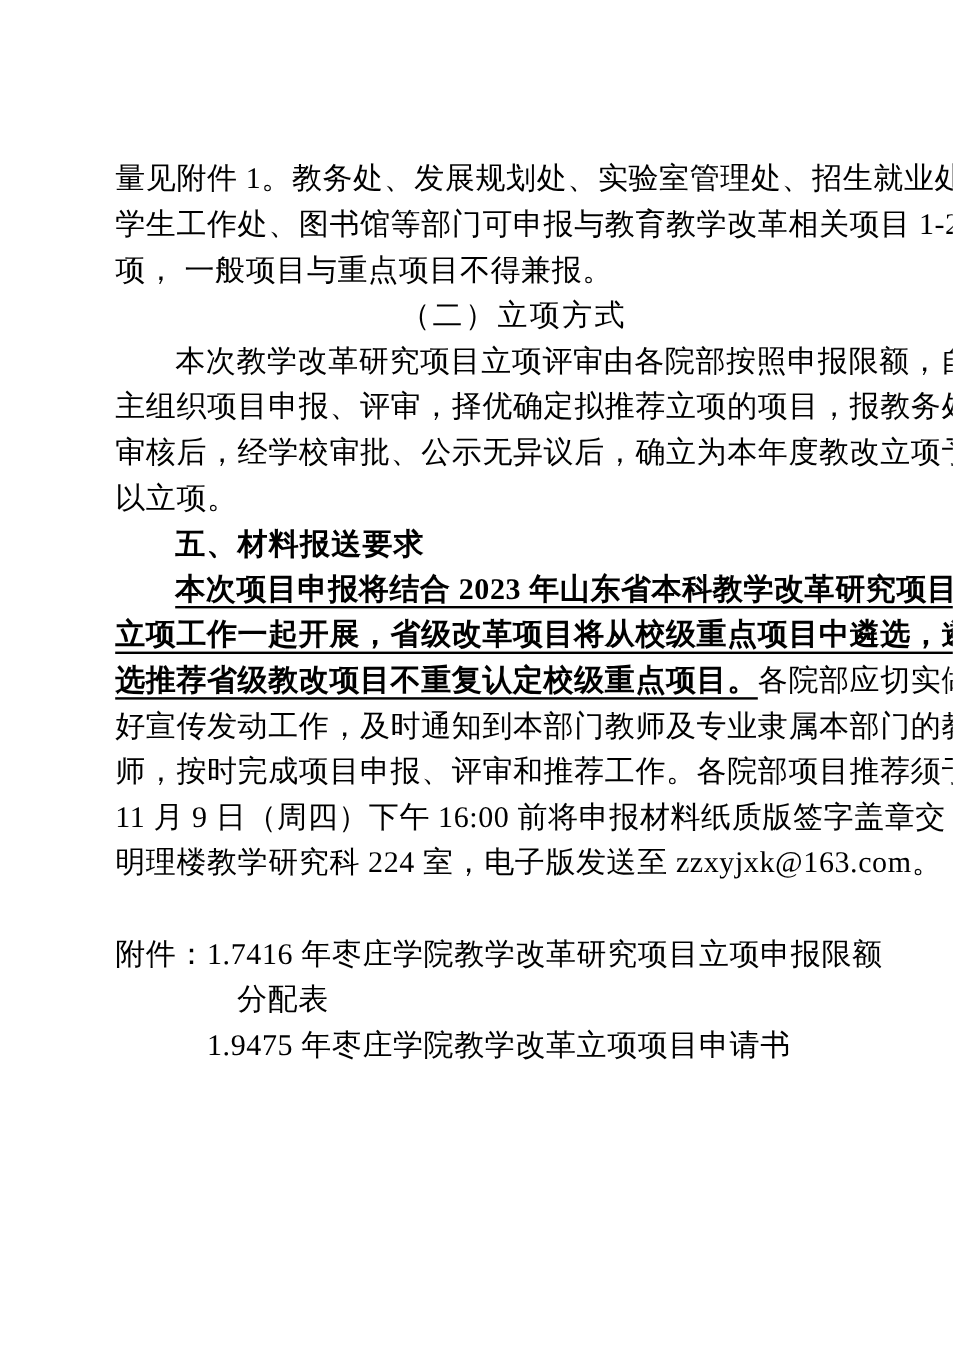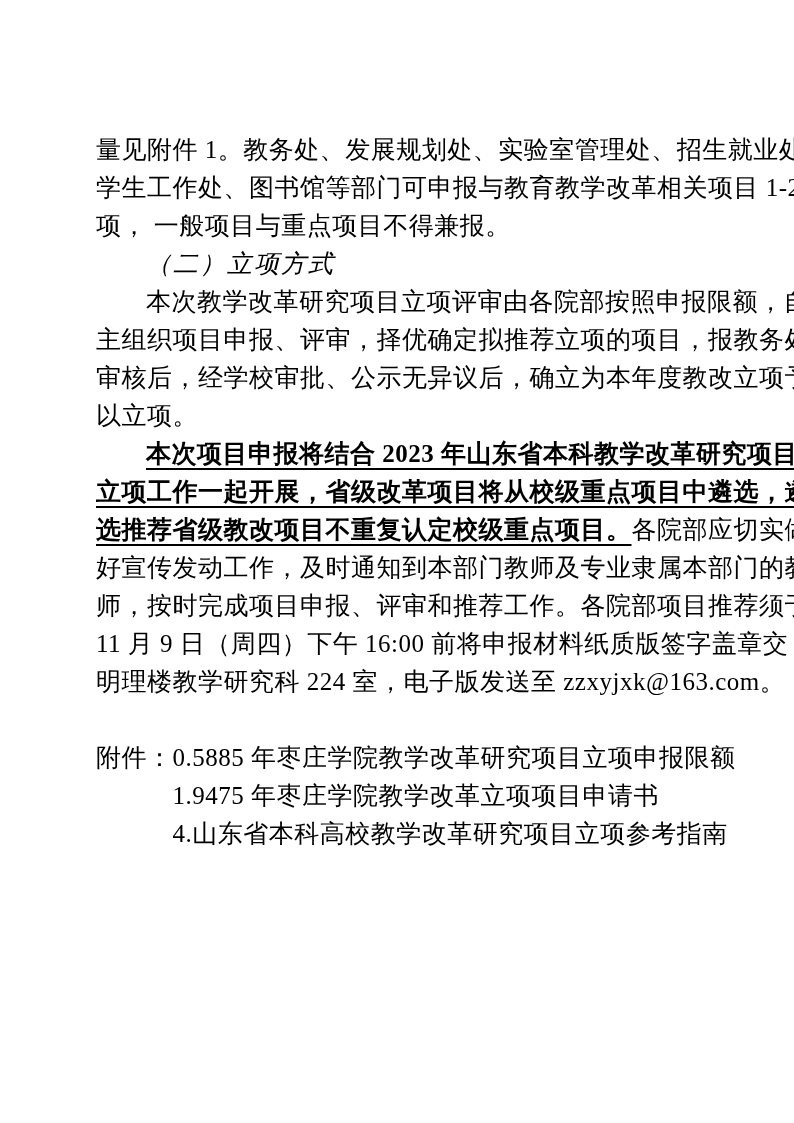--- a/index.html
+++ b/index.html
@@ -31,23 +31,23 @@
   }
   .para {
     margin: 0;
     white-space: pre; 
     text-align: left;
   }
   .indent {
     text-indent: 2em;
   }
   .kaiti {
-    font-style: italic;           
     font-weight: 400;
     letter-spacing: 2px;
+    text-align: center;
   }
   .heiti {
     font-family: "Liberation Sans", "DejaVu Sans", sans-serif; 
     font-weight: 700;
     letter-spacing: 1px;
   }
   .bold-underline {
     font-weight: 700;
     text-decoration: underline;
     text-decoration-thickness: 2px;
@@ -78,29 +78,30 @@
 <div class="page">
   <div class="content">
       <p class="para">量见附件 1。教务处、发展规划处、实验室管理处、招生就业处、
 学生工作处、图书馆等部门可申报与教育教学改革相关项目 1-2
 项， 一般项目与重点项目不得兼报。</p>
       <p class="para indent kaiti">（二）立项方式</p>
       <p class="para indent">本次教学改革研究项目立项评审由各院部按照申报限额，自
 主组织项目申报、评审，择优确定拟推荐立项的项目，报教务处
 审核后，经学校审批、公示无异议后，确立为本年度教改立项予
 以立项。</p>
+      <p class="para indent heiti">五、材料报送要求</p>
       <p class="para indent"><span class="bold-underline">本次项目申报将结合 2023 年山东省本科教学改革研究项目
 立项工作一起开展，省级改革项目将从校级重点项目中遴选，遴
 选推荐省级教改项目不重复认定校级重点项目。</span><span>各院部应切实做
 好宣传发动工作，及时通知到本部门教师及专业隶属本部门的教
 师，按时完成项目申报、评审和推荐工作。各院部项目推荐须于
 11 月 9 日（周四）下午 16:00 前将申报材料纸质版签字盖章交
 明理楼教学研究科 224 室，电子版发送至 zzxyjxk@163.com。</span></p>
     <div class="attachments">
       <div class="att-label">附件：</div>
       <div class="att-items">
-        <div class="att-line">0.5885 年枣庄学院教学改革研究项目立项申报限额</div>
+        <div class="att-line">1.7416 年枣庄学院教学改革研究项目立项申报限额</div>
+        <div class="att-line att-cont">分配表</div>
         <div class="att-line">1.9475 年枣庄学院教学改革立项项目申请书</div>
-        <div class="att-line">4.山东省本科高校教学改革研究项目立项参考指南</div>
       </div>
     </div>
   </div>
 </div>
 
 </body></html>

